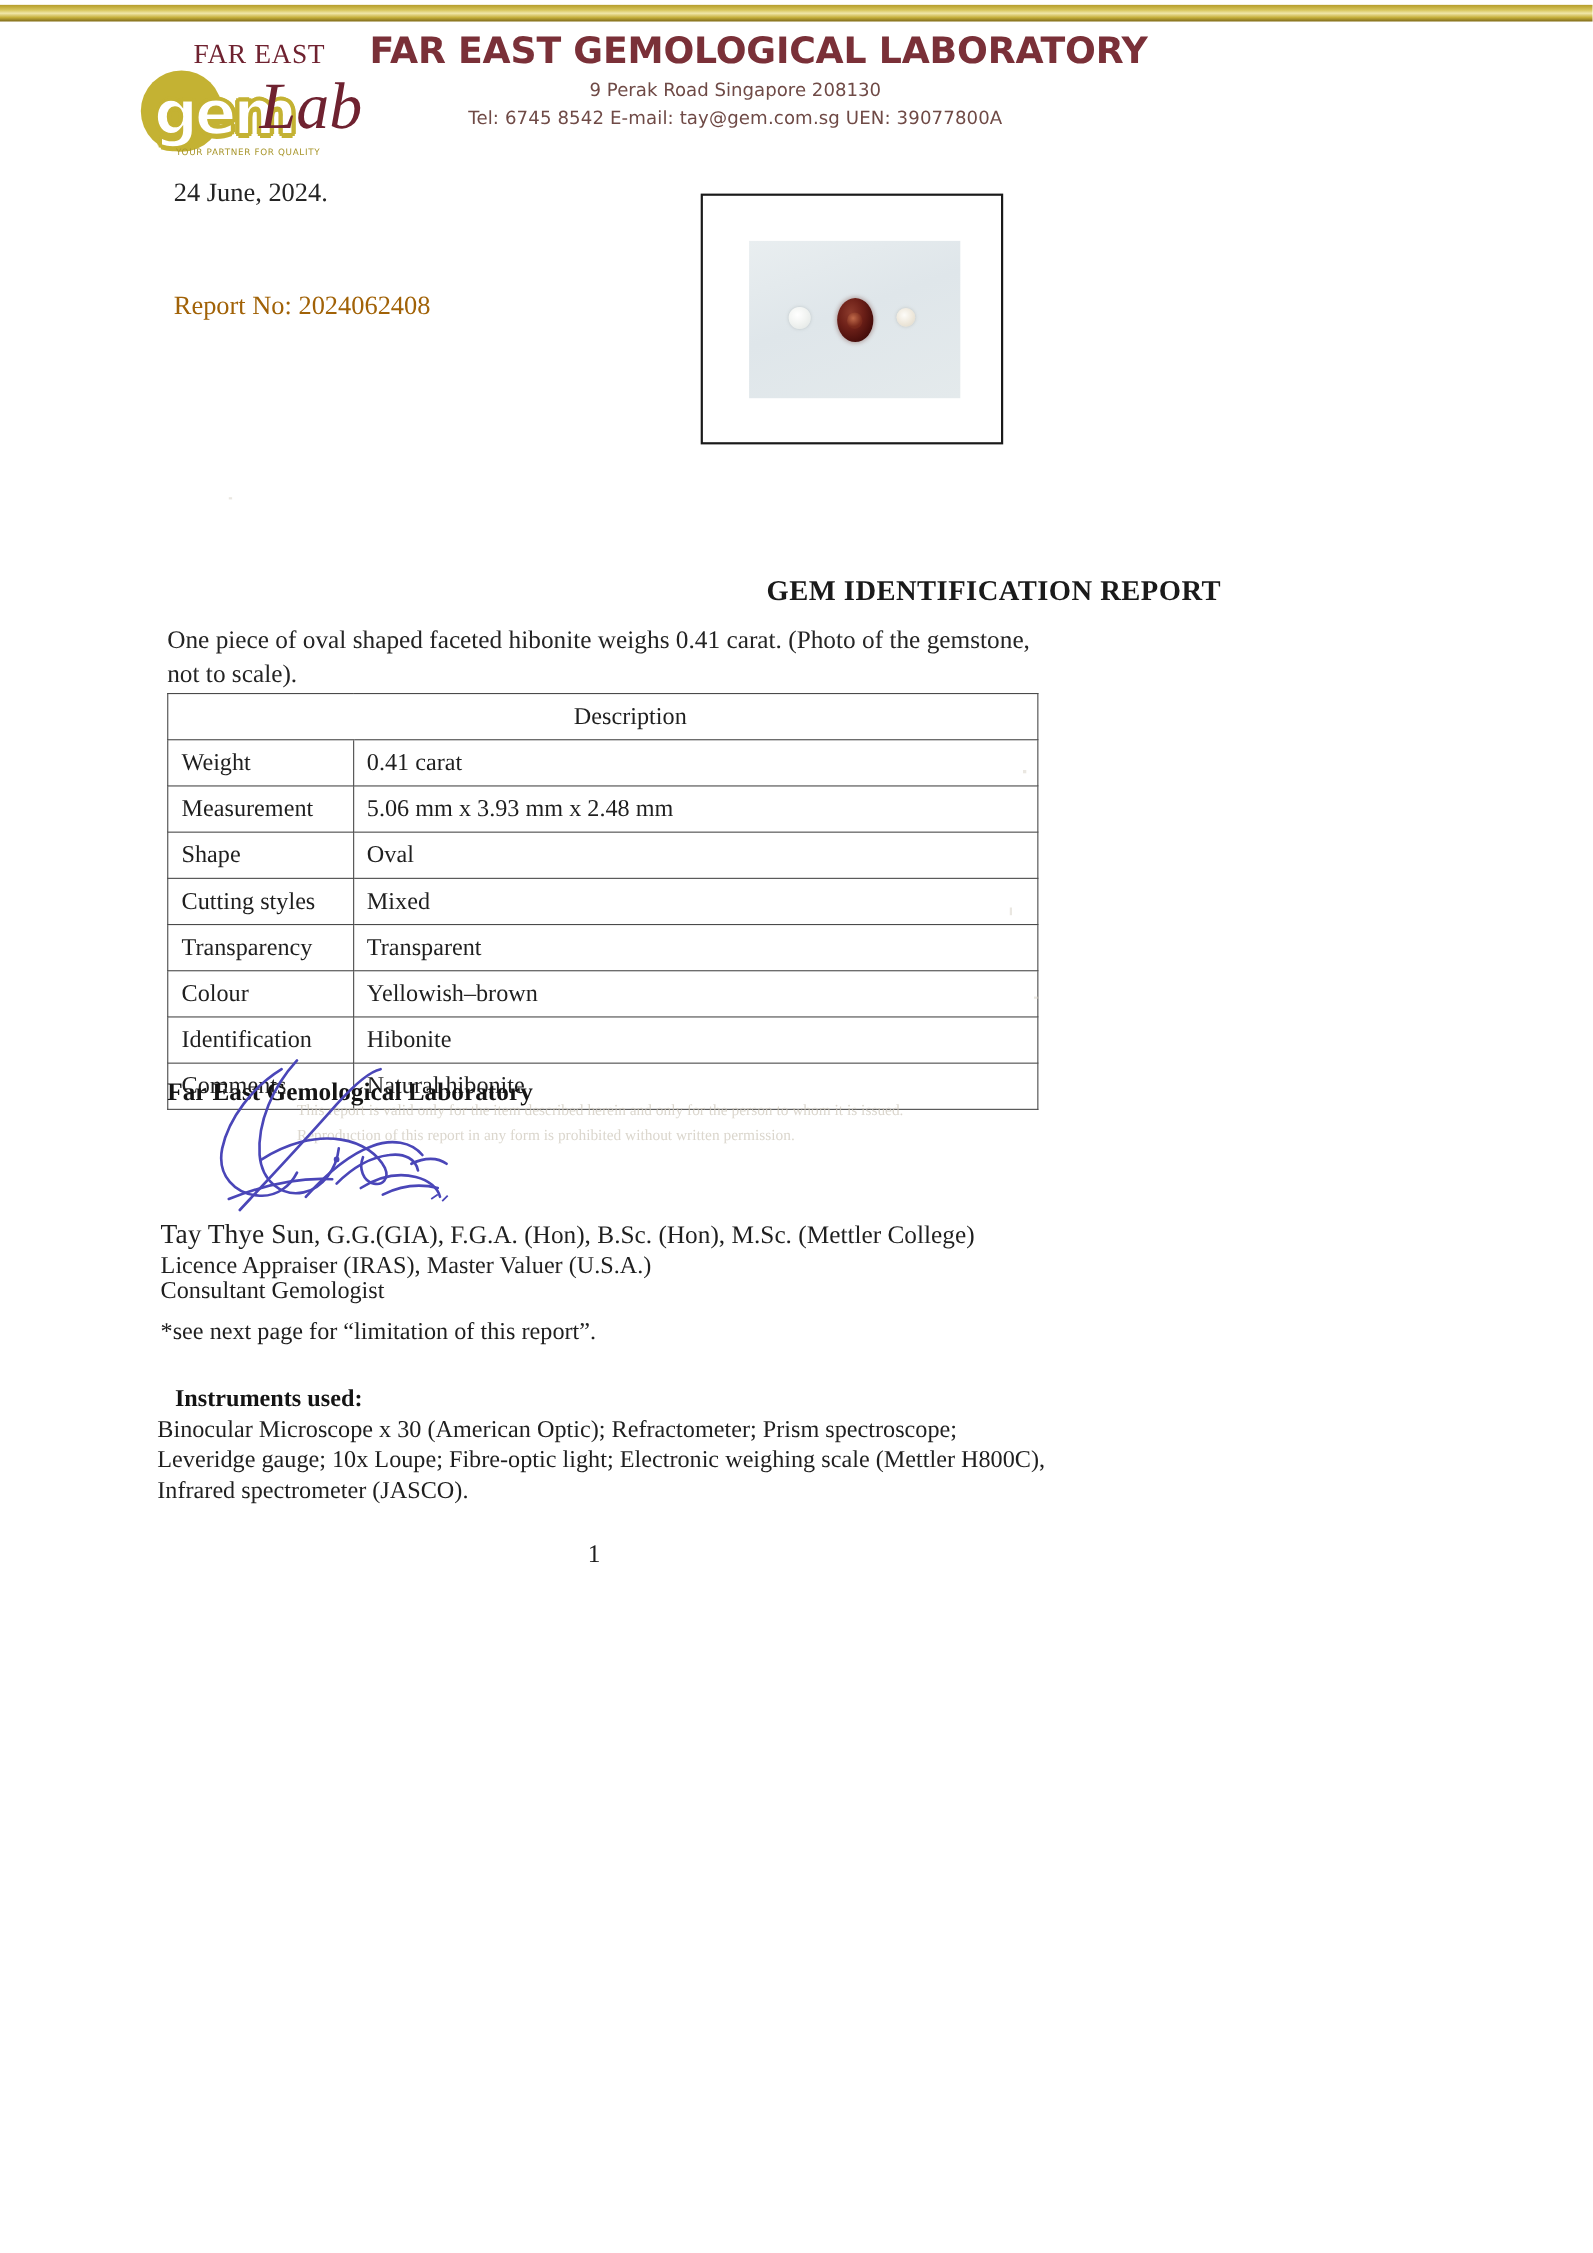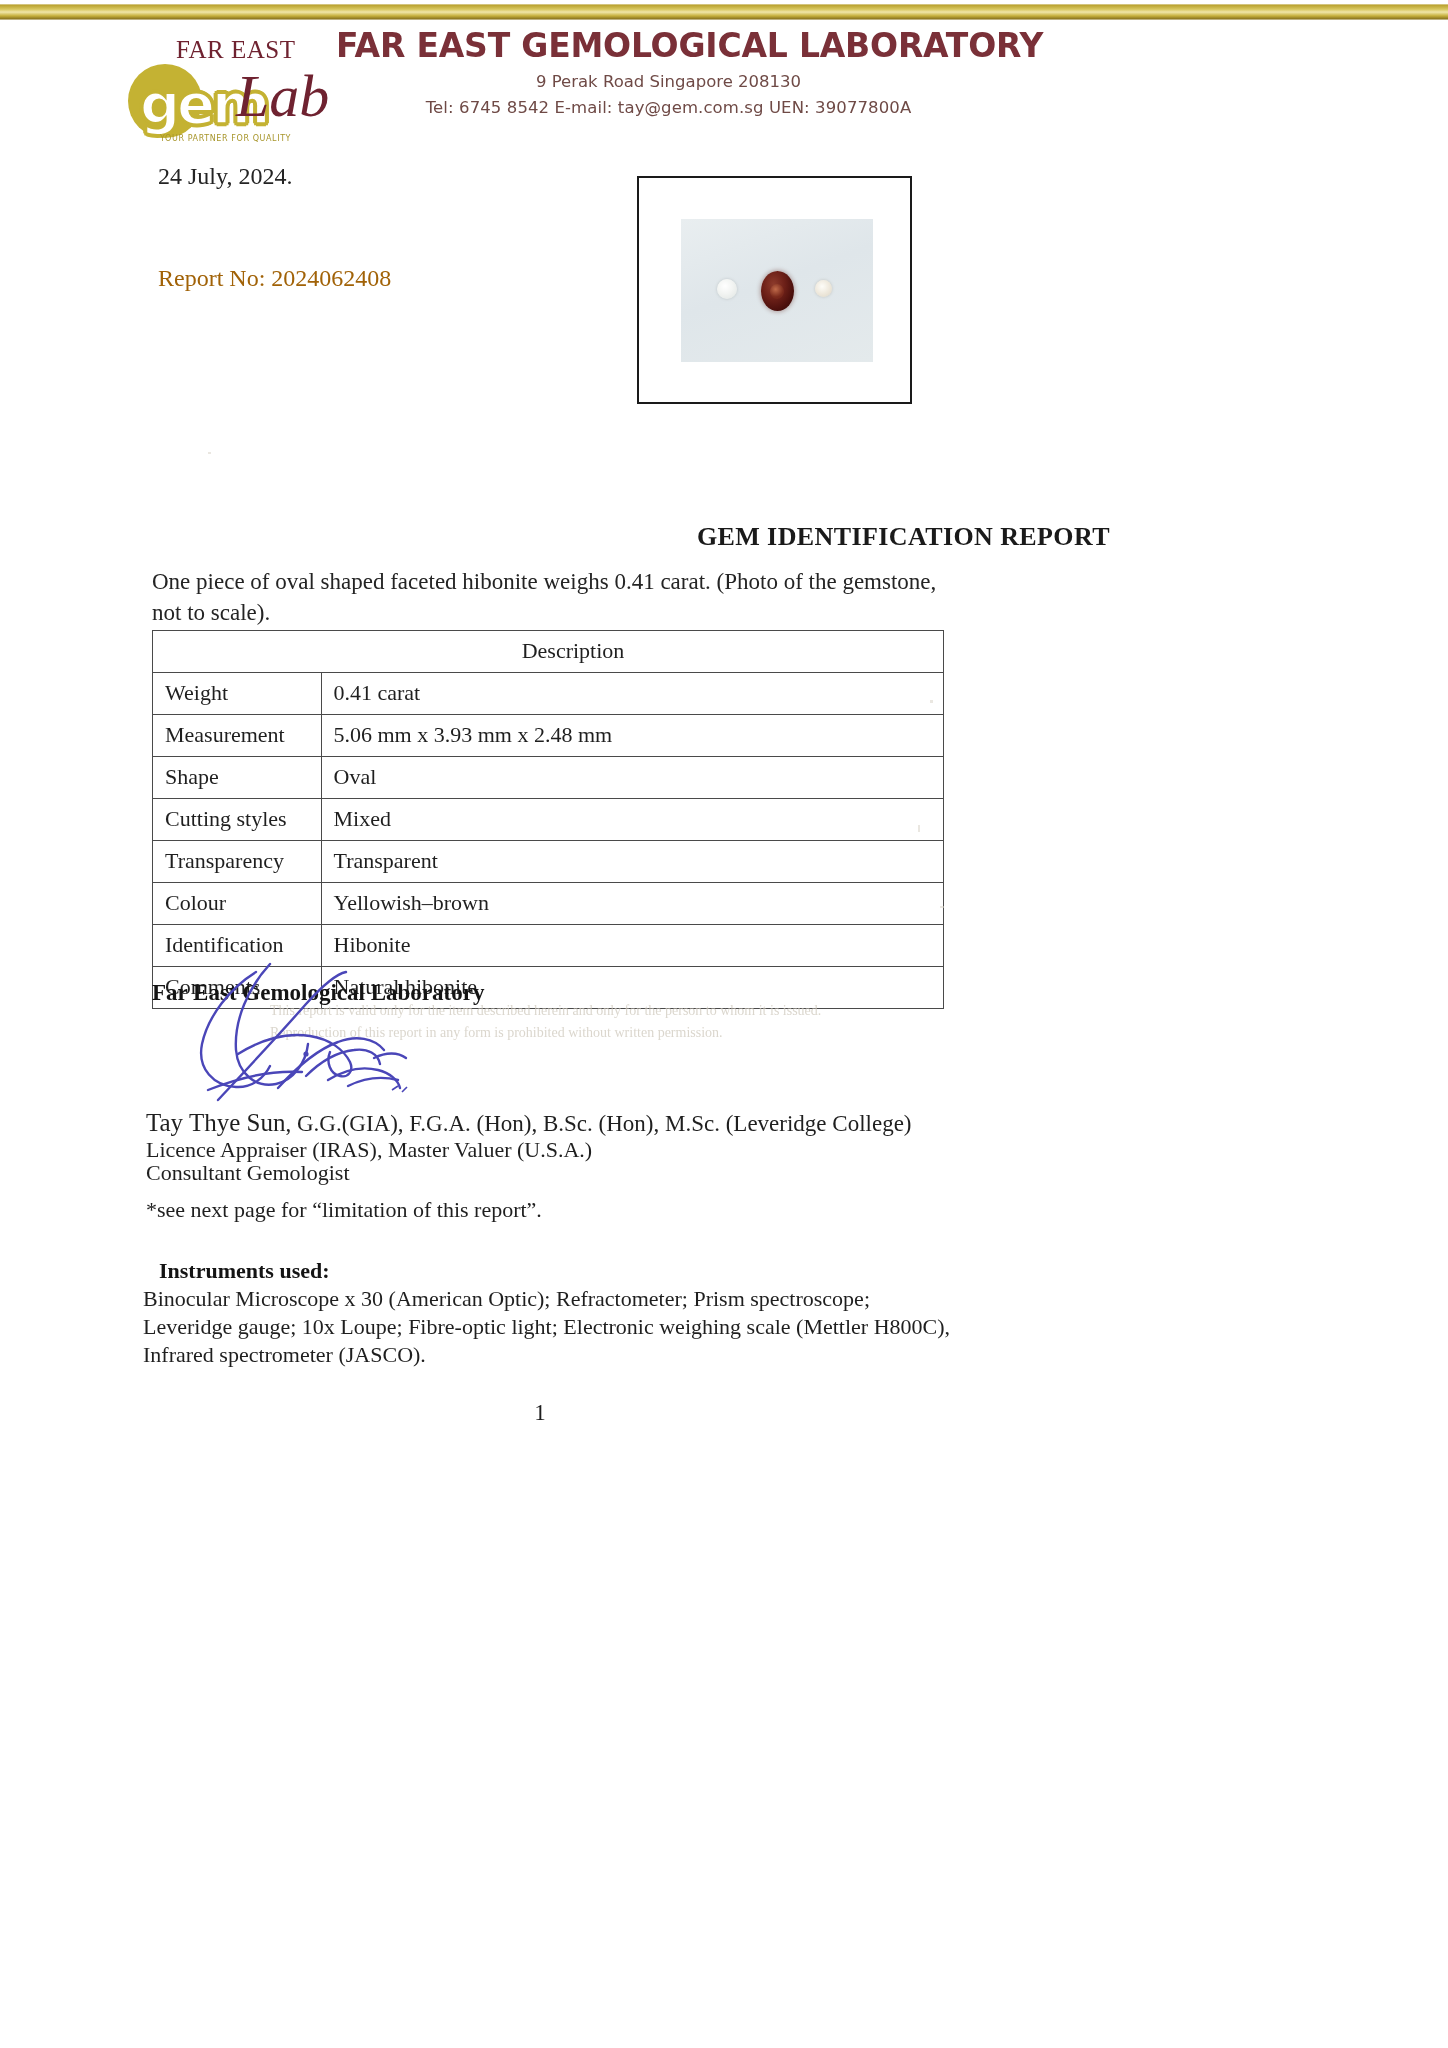--- a/index.html
+++ b/index.html
@@ -343,21 +343,21 @@
       <div class="logo-tagline">YOUR PARTNER FOR QUALITY</div>
     </div>
 
     <div class="header-text">
       <div class="lab-title">FAR EAST GEMOLOGICAL LABORATORY</div>
       <div class="lab-addr">9 Perak Road Singapore 208130</div>
       <div class="lab-contact">Tel: 6745 8542    E-mail: tay@gem.com.sg    UEN: 39077800A</div>
     </div>
   </div>
 
-  <div class="date-line">24 July, 2024.</div>
+  <div class="date-line">24 June, 2024.</div>
   <div class="report-no">Report No: 2024062408</div>
 
   <div class="photo-frame">
     <div class="photo-inner">
       <div class="gem-left"></div>
       <div class="gem-main"></div>
       <div class="gem-right"></div>
     </div>
   </div>
 
@@ -422,21 +422,21 @@
       <path d="M128,118 C142,104 158,94 176,92 C190,90 200,96 202,106"></path>
       <path d="M150,122 C166,112 184,108 200,112 C212,115 220,122 222,130"></path>
       <path d="M170,128 C186,120 204,118 220,122"></path>
       <path d="M196,100 C208,94 220,94 228,100"></path>
       <path d="M30,132 C60,120 92,112 124,114"></path>
     </g>
     <circle cx="128" cy="96" r="2.6" fill="#4a46b8"></circle>
     <path d="M214,132 l6,-4 M224,134 l5,-5" stroke="#4a46b8" stroke-width="1.6" fill="none"></path>
   </svg>
 
-  <div class="signer-name"><span class="big">Tay Thye Sun</span><span>, G.G.(GIA), F.G.A. (Hon), B.Sc. (Hon), M.Sc. (Leveridge College)</span></div>
+  <div class="signer-name"><span class="big">Tay Thye Sun</span><span>, G.G.(GIA), F.G.A. (Hon), B.Sc. (Hon), M.Sc. (Mettler College)</span></div>
   <div class="signer-line2">Licence Appraiser (IRAS), Master Valuer (U.S.A.)</div>
   <div class="signer-line3">Consultant Gemologist</div>
   <div class="see-next">*see next page for “limitation of this report”.</div>
 
   <div class="instr-title">Instruments used:</div>
   <div class="instr-body">Binocular Microscope x 30 (American Optic); Refractometer; Prism spectroscope; Leveridge gauge; 10x Loupe; Fibre-optic light; Electronic weighing scale (Mettler H800C), Infrared spectrometer (JASCO).</div>
 
   <div class="page-number">1</div>
 
   <div class="speck" style="left:930px; top:700px; width:3px; height:3px;"></div>

